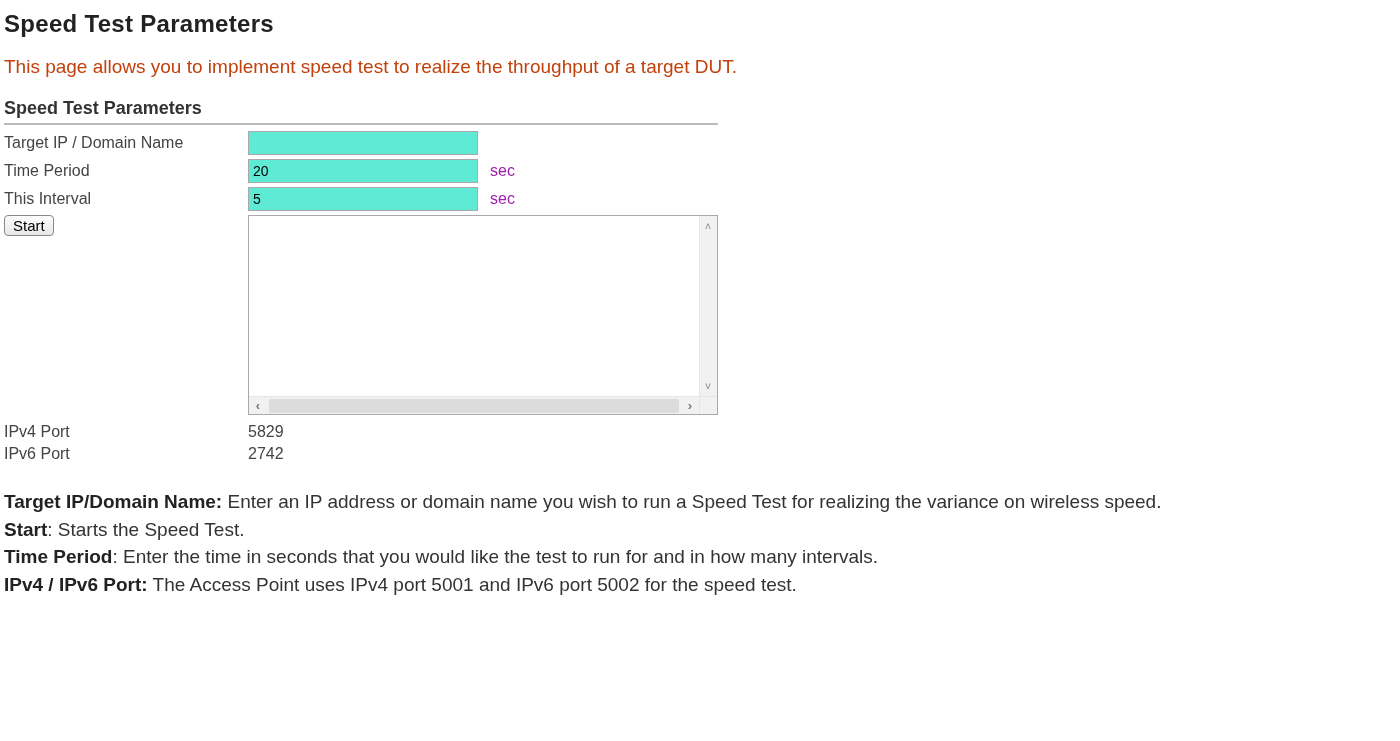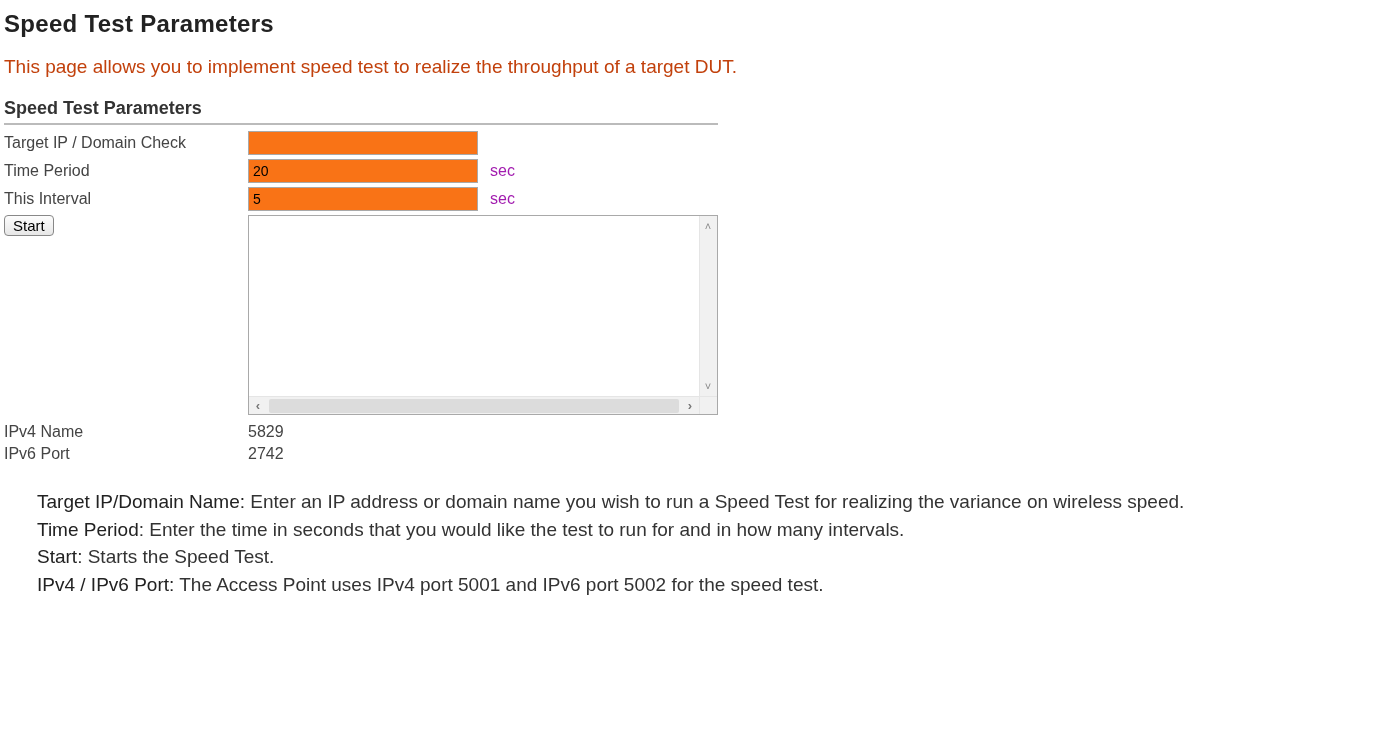--- a/index.html
+++ b/index.html
@@ -51,21 +51,21 @@
       width: 244px;
       flex-shrink: 0;
     }
     .form-input {
       width: 230px;
       height: 24px;
       border: 1px solid #a9a9a9;
       font-size: 14px;
       padding: 2px 4px;
       font-family: Arial, sans-serif;
-      background: #f97316;
+      background: #5eead4;
     }
     .form-unit {
       margin-left: 12px;
       font-size: 16px;
       color: #a21caf;
     }
     .start-row {
       display: flex;
       align-items: flex-start;
       margin-top: 2px;
@@ -173,36 +173,35 @@
       margin-top: 4px;
       width: 1390px;
     }
     .def-line {
       font-size: 19px;
       color: #333;
       line-height: 1.35;
       margin-bottom: 2px;
     }
     .def-line b {
-      font-weight: 400;
+      font-weight: 700;
       color: #222;
-      margin-left: 33px;
     }
   </style>
 </head>
 <body>
 
 <h1 class="page-title">Speed Test Parameters</h1>
 <p class="intro-text">This page allows you to implement speed test to realize the throughput of a target DUT.</p>
 
 <div class="panel">
   <div class="panel-header">Speed Test Parameters</div>
 
   <div class="form-row">
-    <div class="form-label">Target IP / Domain Check</div>
+    <div class="form-label">Target IP / Domain Name</div>
     <input type="text" class="form-input" value="" style="">
   </div>
 
   <div class="form-row">
     <div class="form-label">Time Period</div>
     <input type="text" class="form-input" value="20" style="">
     <span class="form-unit">sec</span>
   </div>
 
   <div class="form-row">
@@ -225,36 +224,36 @@
         <div class="sh-arrow-left">‹</div>
         <div class="sh-track"></div>
         <div class="sh-arrow-right">›</div>
       </div>
       <div class="scroll-corner"></div>
     </div>
   </div>
 
   <div class="post-rows">
     <div class="post-row">
-      <div class="post-label">IPv4 Name</div>
+      <div class="post-label">IPv4 Port</div>
       <div>5829</div>
     </div>
     <div class="post-row">
       <div class="post-label">IPv6 Port</div>
       <div>2742</div>
     </div>
   </div>
 </div>
 
 <div class="definitions">
   <p class="def-line">
     <b>Target IP/Domain Name:</b><span> Enter an IP address or domain name you wish to run a Speed Test for realizing the variance on wireless speed.</span>
   </p>
   <p class="def-line">
+    <b>Start</b><span>: Starts the Speed Test.</span>
+  </p>
+  <p class="def-line">
     <b>Time Period</b><span>: Enter the time in seconds that you would like the test to run for and in how many intervals.</span>
   </p>
   <p class="def-line">
-    <b>Start</b><span>: Starts the Speed Test.</span>
-  </p>
-  <p class="def-line">
     <b>IPv4 / IPv6 Port:</b><span> The Access Point uses IPv4 port 5001 and IPv6 port 5002 for the speed test.</span>
   </p>
 </div>
 
 </body></html>

